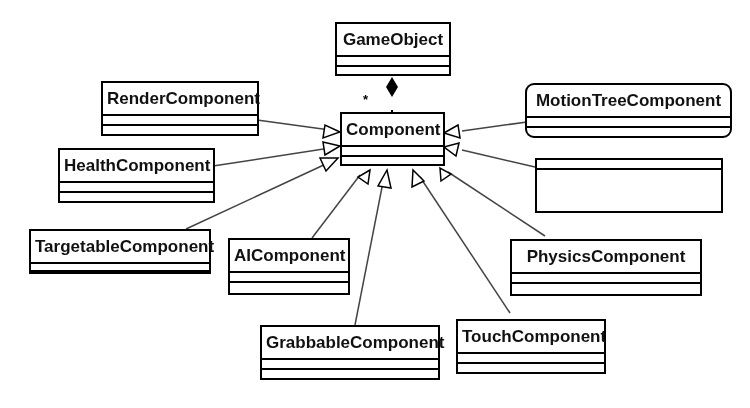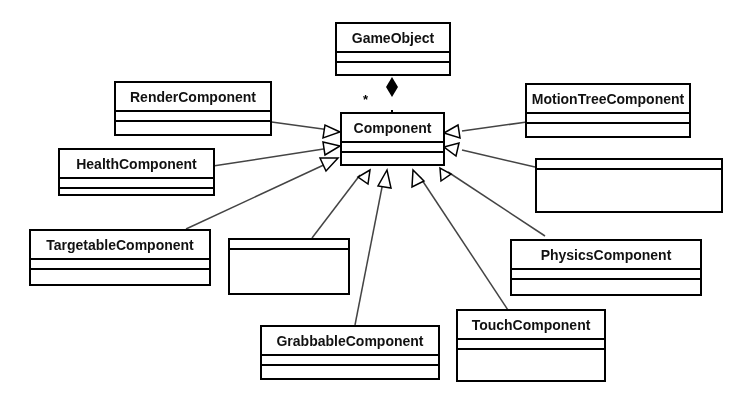--- a/index.html
+++ b/index.html
@@ -1,21 +1,21 @@
 <!DOCTYPE html>
 <html><head>
 <meta charset="utf-8">
 <style>
   html, body { margin: 0; padding: 0; background: #ffffff; }
   body { width: 750px; height: 408px; position: relative; overflow: hidden;
          font-family: "Liberation Sans", sans-serif; }
   svg#links { position: absolute; left: 0; top: 0; }
   .cls { position: absolute; box-sizing: border-box; border: 2px solid #000;
          background: #fff; display: flex; flex-direction: column; }
-  .cls .name { font-weight: bold; font-size: 14px; color: #111; text-align: center;
+  .cls .name { font-weight: bold; font-size: 17px; color: #111; text-align: center;
                padding: 6px 4px 5px; border-bottom: 2px solid #000; white-space: nowrap; }
   .cls .attrs { height: 8px; border-bottom: 2px solid #000; }
   .cls .ops { flex: 1; }
   .mult { position: absolute; font-size: 13px; font-weight: bold; color: #000; }
 </style>
 </head>
 <body>
 
 <svg id="links" width="750" height="408">
 
@@ -54,63 +54,64 @@
   <div class="attrs"></div>
   <div class="ops"></div>
 </div>
 
 <div class="cls" style="left:340px; top:112px; width:105px; height:54px;">
   <div class="name">Component</div>
   <div class="attrs"></div>
   <div class="ops"></div>
 </div>
 
-<div class="cls" style="left:101px; top:81px; width:158px; height:55px;margin-left:13px;">
+<div class="cls" style="left:101px; top:81px; width:158px; height:55px;">
   <div class="name">RenderComponent</div>
   <div class="attrs"></div>
   <div class="ops"></div>
 </div>
 
-<div class="cls" style="left:58px; top:148px; width:157px; height:48px;">
+<div class="cls" style="left:58px; top:148px; width:157px; height:55px;">
   <div class="name">HealthComponent</div>
   <div class="attrs"></div>
   <div class="ops"></div>
 </div>
 
-<div class="cls" style="left:29px; top:229px; width:182px; height:57px;">
+<div class="cls" style="left:29px; top:229px; width:182px; height:45px;">
   <div class="name">TargetableComponent</div>
   <div class="attrs"></div>
   <div class="ops"></div>
 </div>
 
 <div class="cls" style="left:228px; top:238px; width:122px; height:57px;">
+  <div class="name">AIComponent</div>
   <div class="attrs"></div>
   <div class="ops"></div>
 </div>
 
 <div class="cls" style="left:260px; top:325px; width:180px; height:55px;">
   <div class="name">GrabbableComponent</div>
   <div class="attrs"></div>
   <div class="ops"></div>
 </div>
 
-<div class="cls" style="left:456px; top:309px; width:150px; height:73px;">
+<div class="cls" style="left:456px; top:319px; width:150px; height:55px;">
   <div class="name">TouchComponent</div>
   <div class="attrs"></div>
   <div class="ops"></div>
 </div>
 
 <div class="cls" style="left:510px; top:239px; width:192px; height:57px;">
   <div class="name">PhysicsComponent</div>
   <div class="attrs"></div>
   <div class="ops"></div>
 </div>
 
 <div class="cls" style="left:535px; top:158px; width:188px; height:55px;">
   <div class="attrs"></div>
   <div class="ops"></div>
 </div>
 
-<div class="cls" style="left:525px; top:83px; width:166px; height:55px;">
+<div class="cls" style="left:525px; top:83px; width:207px; height:55px;border-radius:9px;">
   <div class="name">MotionTreeComponent</div>
   <div class="attrs"></div>
   <div class="ops"></div>
 </div>
 
 </body></html>

